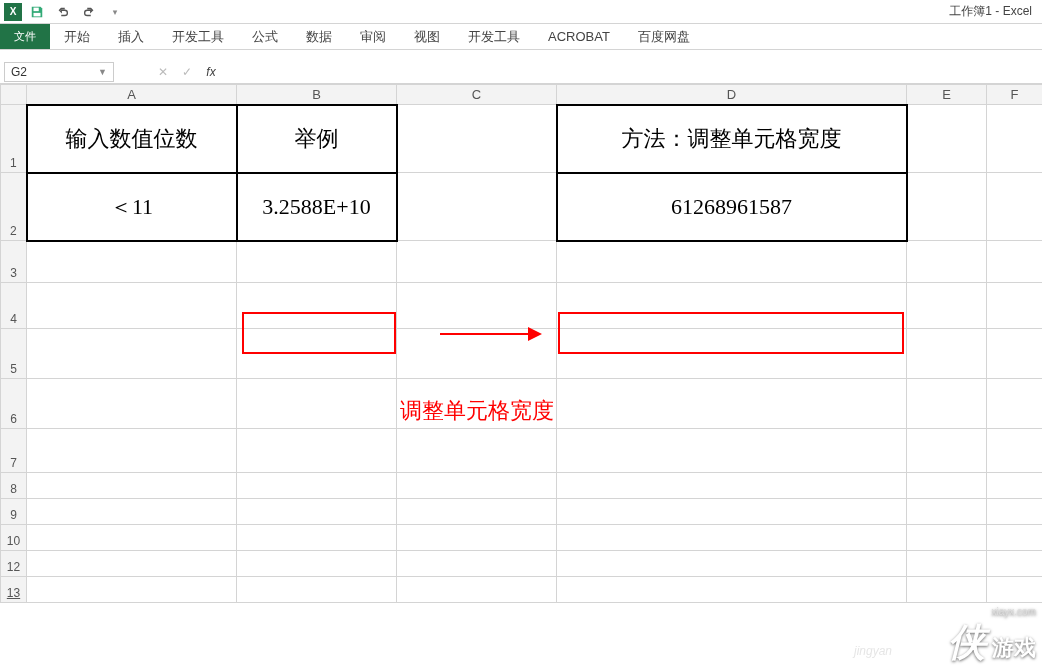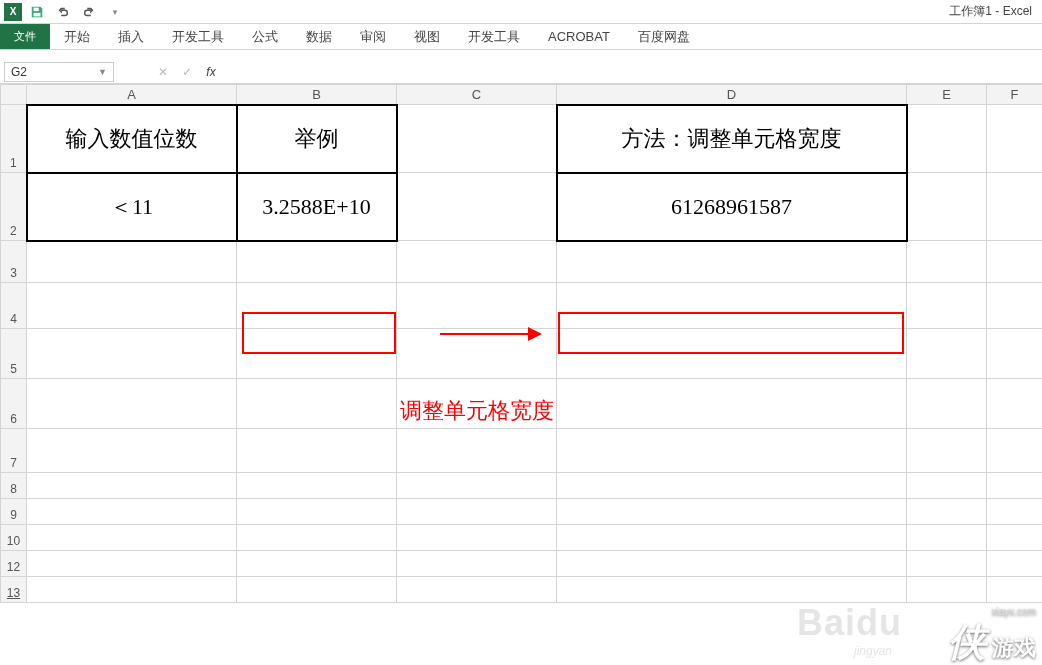--- a/index.html
+++ b/index.html
@@ -391,21 +391,20 @@
       </tbody>
   </table>
 
   <div class="overlay">
     <div class="red-box" style="left:242px; top:228px; width:154px; height:42px;"></div>
     <div class="red-box" style="left:558px; top:228px; width:346px; height:42px;"></div>
     <div class="arrow" style="left:440px; top:249px; width:100px;"></div>
     <div class="red-label" style="left:400px; top:312px;">调整单元格宽度</div>
   </div>
 
-  <div class="faint-wm">Baidu</div>
   <div class="faint-sub">jingyan</div>
   <div class="watermark">
     <span class="sub">xiayx.com</span>
     <span class="big">
       <span>侠</span>
       <span style="font-size:22px;font-style:normal;">游戏</span>
     </span>
   </div>
 </div>
 

